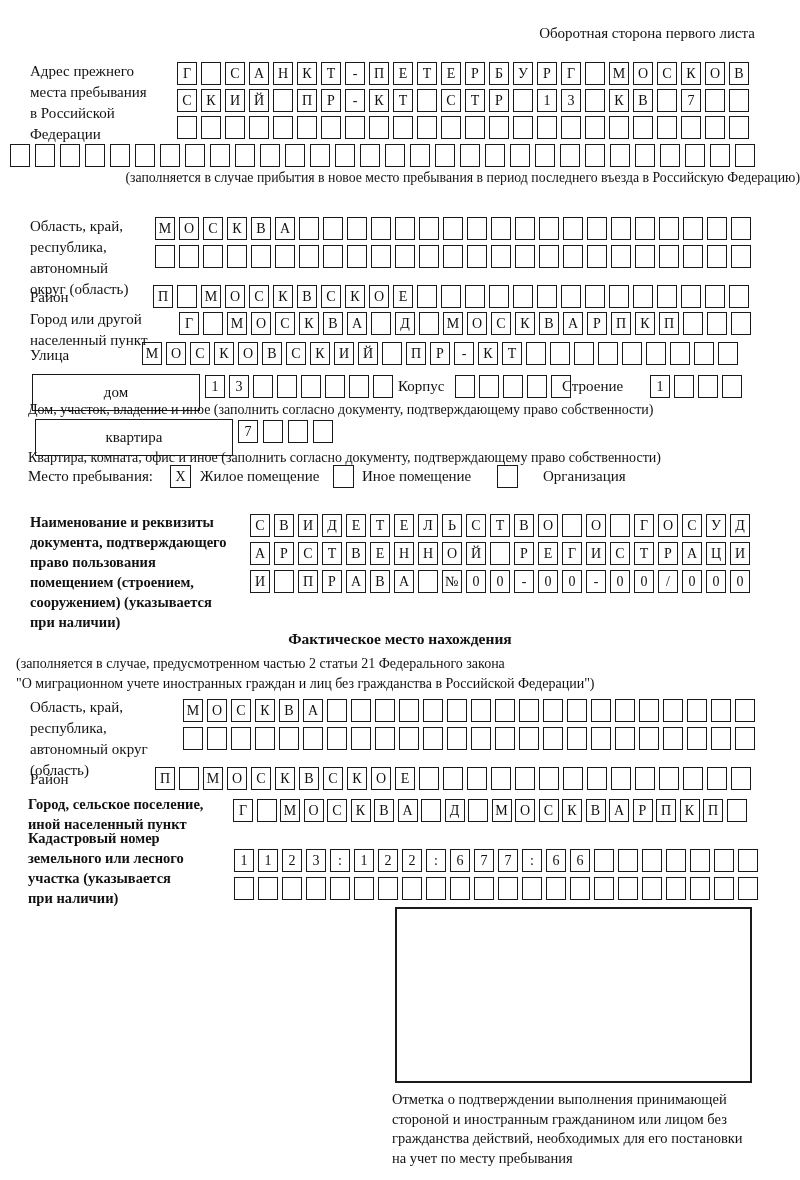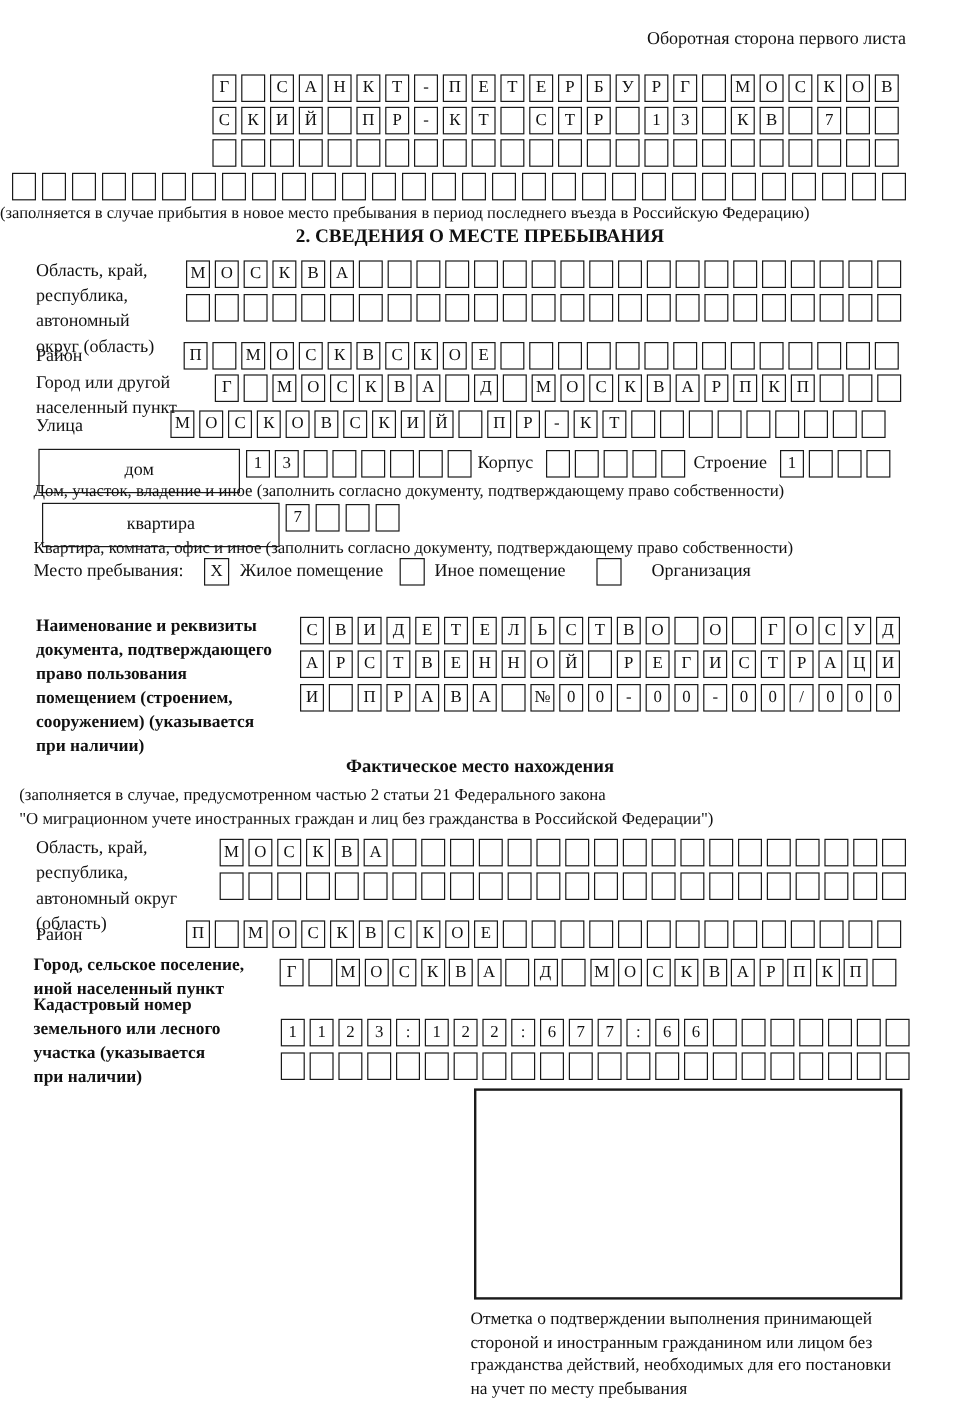--- a/index.html
+++ b/index.html
@@ -8,21 +8,21 @@
     width:800px;height:1180px;
     background:#ffffff;
     font-family:"Liberation Serif","DejaVu Serif",serif;
     color:#111;
     overflow:hidden;
   }
   .corner{position:absolute;top:25px;right:45px;font-size:15px;}
   .lbl{position:absolute;font-size:15px;line-height:21px;white-space:pre-line;}
   .lbl.sm{font-size:14.5px;line-height:20px;font-weight:bold;}
   .cap{position:absolute;font-size:14px;}
-  .cap.center{left:0;width:100%;text-align:left;}
+  .cap.center{left:0;width:100%;text-align:right;}
   .title{position:absolute;left:0;width:100%;text-align:center;font-weight:bold;font-size:16px;}
   .title.sub{font-size:15.5px;}
   .note{position:absolute;left:16px;width:100%;text-align:left;font-size:14px;}
   .row{position:absolute;display:flex;}
   .row .c{
     flex:0 0 auto;box-sizing:border-box;
     width:20px;height:23px;margin-right:4px;
     border:1.6px solid #1a1a1a;
     display:flex;align-items:center;justify-content:center;
     font-size:14px;line-height:1;
@@ -51,20 +51,24 @@
     font-size:14.5px;line-height:19.5px;white-space:pre-line;
   }
 </style>
 </head>
 <body>
 
 <div class="sheet">
 
   <div class="corner">Оборотная сторона первого листа</div>
 
+  <div class="lbl" style="left:30px;top:61px;width:150px">Адрес прежнего
+места пребывания
+в Российской
+Федерации</div>
   <div class="row" style="left:177px;top:62px">
       <span class="c">Г</span>
       <span class="c"></span>
       <span class="c">С</span>
       <span class="c">А</span>
       <span class="c">Н</span>
       <span class="c">К</span>
       <span class="c">Т</span>
       <span class="c">-</span>
       <span class="c">П</span>
@@ -163,21 +167,20 @@
       <span class="c"></span>
       <span class="c"></span>
       <span class="c"></span>
       <span class="c"></span>
       <span class="c"></span>
       <span class="c"></span>
       <span class="c"></span>
     </div>
   <div class="cap center" style="top:170px;font-size:13.8px">(заполняется в случае прибытия в новое место пребывания в период последнего въезда в Российскую Федерацию)</div>
 
-  <div class="title" style="top:189px">2. СВЕДЕНИЯ О МЕСТЕ ПРЕБЫВАНИЯ</div>
 
   <div class="lbl" style="left:30px;top:216px;width:150px">Область, край,
 республика,
 автономный
 округ (область)</div>
   <div class="row" style="left:155px;top:217px">
       <span class="c">М</span>
       <span class="c">О</span>
       <span class="c">С</span>
       <span class="c">К</span>
@@ -330,21 +333,21 @@
       <span class="c"></span>
     </div>
   <div class="inlab" style="left:398px;top:378px">Корпус</div>
   <div class="row" style="left:455px;top:375px">
       <span class="c"></span>
       <span class="c"></span>
       <span class="c"></span>
       <span class="c"></span>
       <span class="c"></span>
     </div>
-  <div class="inlab" style="left:578px;top:378px">Строение</div>
+  <div class="inlab" style="left:562px;top:378px">Строение</div>
   <div class="row" style="left:650px;top:375px">
       <span class="c">1</span>
       <span class="c"></span>
       <span class="c"></span>
       <span class="c"></span>
     </div>
   <div class="cap" style="left:28px;top:402px">Дом, участок, владение и иное (заполнить согласно документу, подтверждающему право собственности)</div>
 
   <div class="bigbox" style="left:35px;top:419px;width:198px">квартира</div>
   <div class="row sp5" style="left:238px;top:420px">

